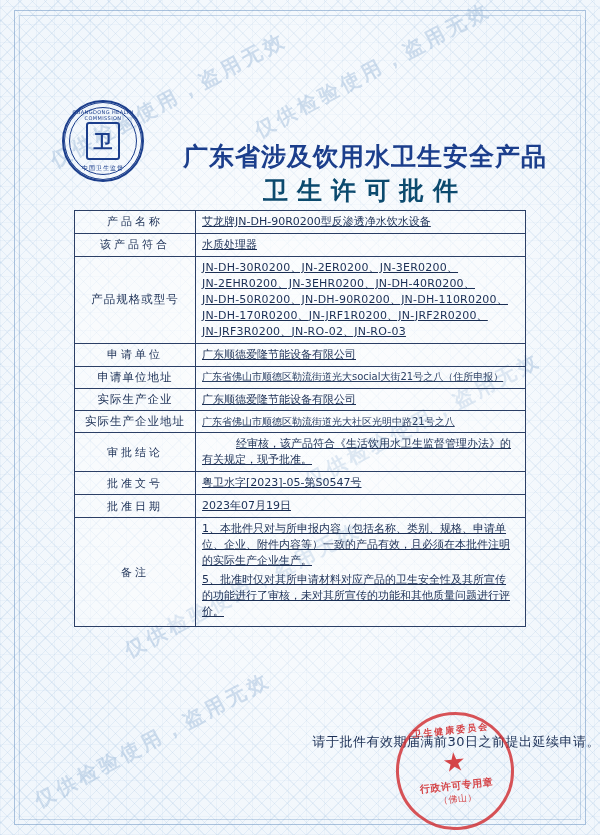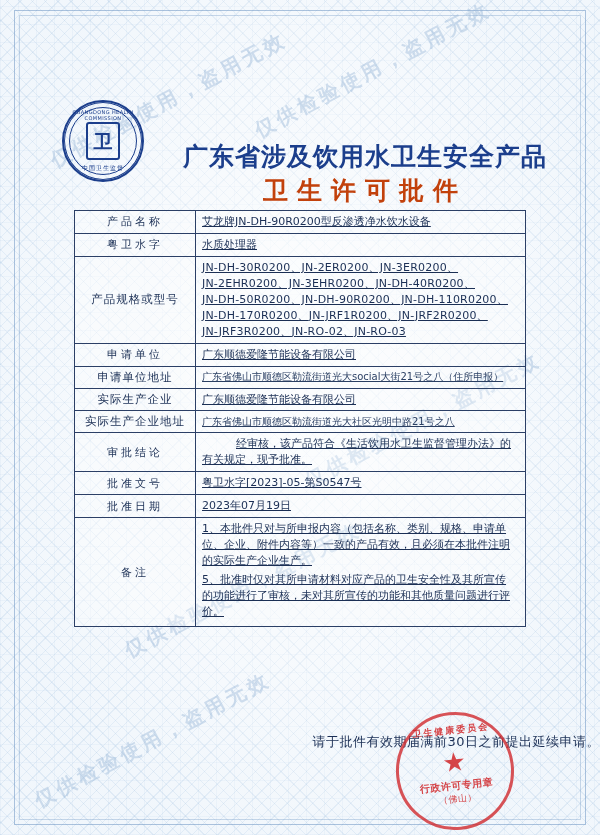--- a/index.html
+++ b/index.html
@@ -60,21 +60,21 @@
 
   .title-wrap{
     position:absolute;left:150px;right:20px;top:0;text-align:center;
   }
   .title1{
     font-size:25px;font-weight:bold;color:#1b3e8c;letter-spacing:1px;line-height:1.25;
     white-space:nowrap;
     margin-top:43px;
   }
   .title2{
-    font-size:25px;font-weight:bold;color:#c2410c;letter-spacing:9px;line-height:1.35;
+    font-size:25px;font-weight:bold;color:#0c4a6e;letter-spacing:9px;line-height:1.35;
     margin-top:2px;
   }
 
   
   table.cert{
     position:absolute;left:74px;top:210px;width:452px;
     border-collapse:collapse;
     background:rgba(255,255,255,.30);
   }
   table.cert td{
@@ -182,21 +182,21 @@
     </div>
   </div>
 
   <table class="cert">
     <tbody>
       <tr>
         <td class="lbl">产品名称</td>
         <td class="val prodname">艾龙牌JN-DH-90R0200型反渗透净水饮水设备</td>
       </tr>
       <tr>
-        <td class="lbl">粤卫水字</td>
+        <td class="lbl">该产品符合</td>
         <td class="val">水质处理器</td>
       </tr>
       <tr>
         <td class="lbl tight">产品规格或型号</td>
         <td class="val spec" style="white-space:pre-line">JN-DH-30R0200、JN-2ER0200、JN-3ER0200、
 JN-2EHR0200、JN-3EHR0200、JN-DH-40R0200、
 JN-DH-50R0200、JN-DH-90R0200、JN-DH-110R0200、
 JN-DH-170R0200、JN-JRF1R0200、JN-JRF2R0200、
 JN-JRF3R0200、JN-RO-02、JN-RO-03</td>
       </tr>

